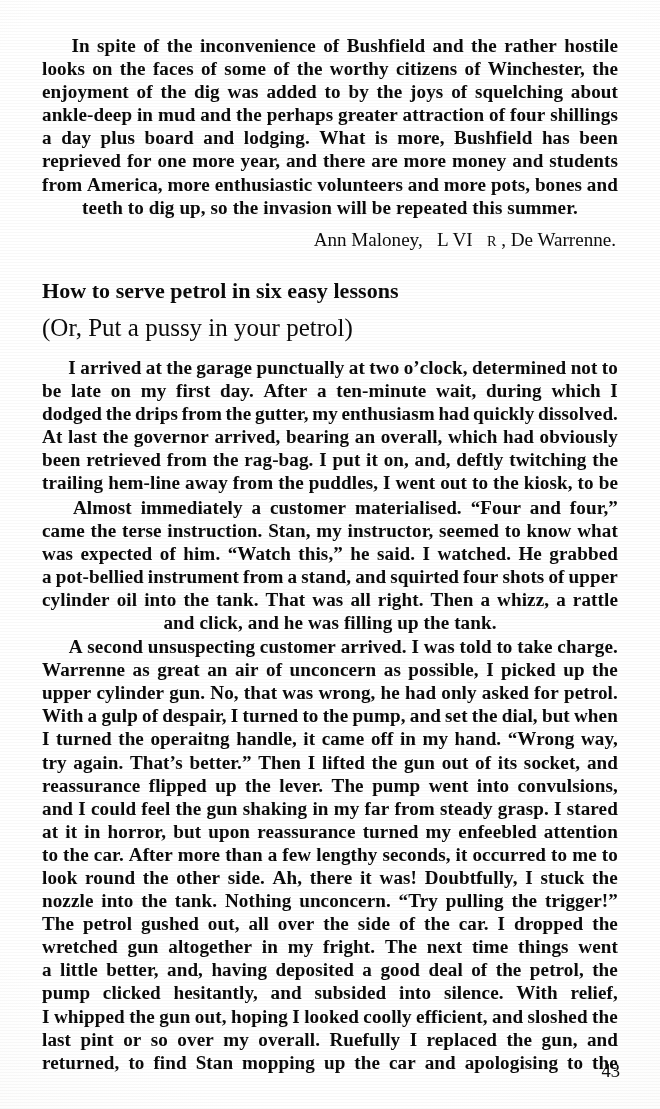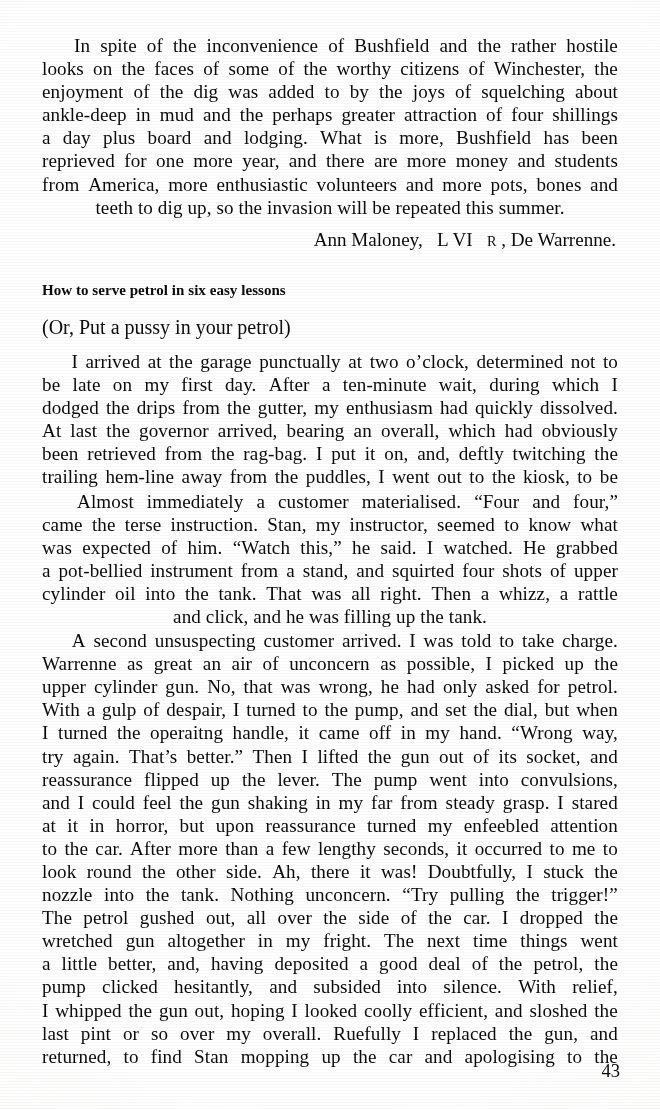--- a/index.html
+++ b/index.html
@@ -28,20 +28,21 @@
   .text-block {
     position: absolute;
     left: 42px;
     top: 34px;
     width: 576px;
   }
 
   
   .para {
     margin: 0 0 0 0;
+    font-weight: bold;
   }
   .para + .para {
     margin-top: 1px;
   }
 
   .line {
     display: flex;
     justify-content: space-between;
     font-size: 19.1px;
     line-height: 23.1px;
@@ -69,33 +70,33 @@
     margin-top: 9px;
     padding-right: 2px;
     font-family: Liberation Serif, serif;
   }
   .byline .smallcap {
     font-size: 14.3px;
     vertical-align: baseline;
   }
 
   .section-heading {
-    font-size: 15px;
+    font-size: 22px;
     line-height: 23px;
     font-weight: bold;
     margin-top: 26px;
     margin-bottom: 0;
     letter-spacing: 0.05px;
   }
 
   .subtitle {
-    font-size: 20px;
+    font-size: 25px;
     line-height: 23.1px;
     margin-top: 14px;
-    margin-bottom: 11px;
+    margin-bottom: 17px;
   }
 
   .folio {
     position: absolute;
     right: 40px;
     top: 1061px;
     font-size: 18.6px;
     line-height: 20px;
     text-align: center;
   }

